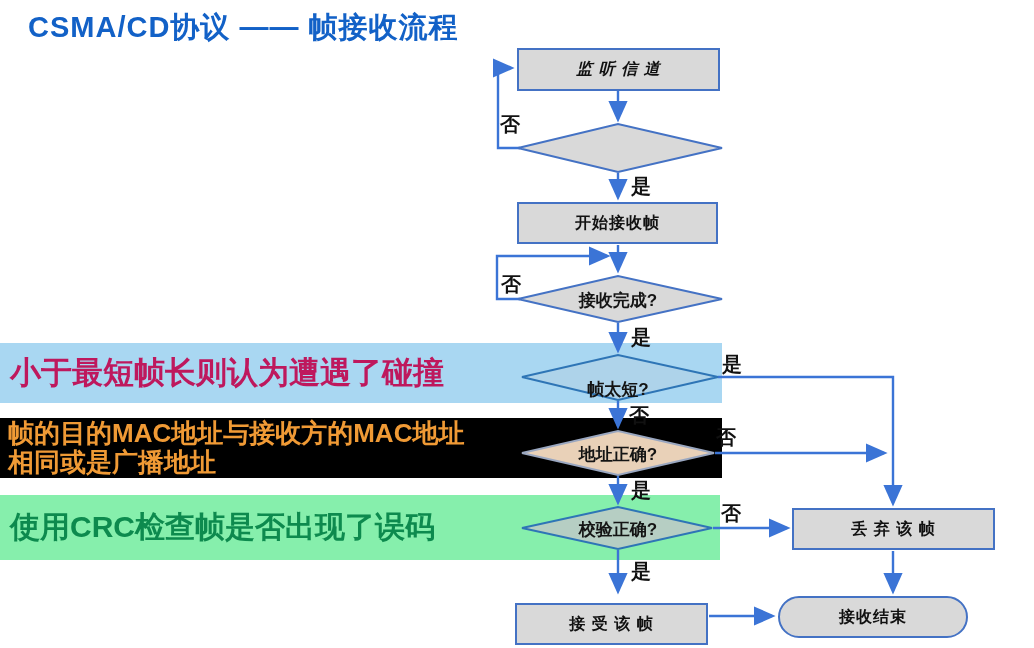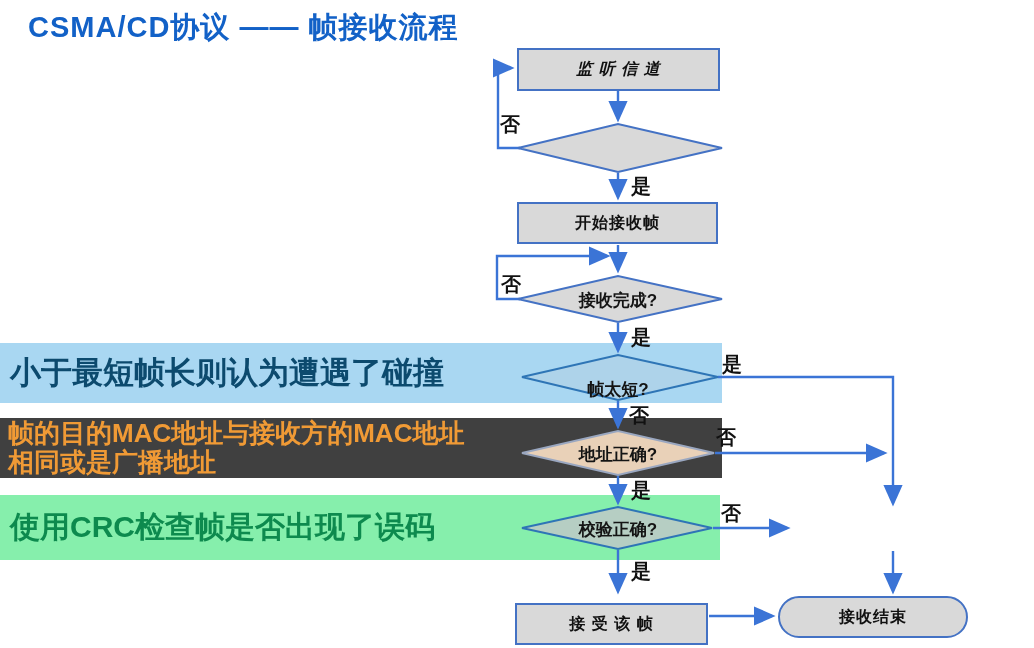--- a/index.html
+++ b/index.html
@@ -7,22 +7,22 @@
     position:relative;width:1034px;height:648px;background:#ffffff;overflow:hidden;
     font-family:"Liberation Sans","DejaVu Sans",sans-serif;
     border-radius:29px;
   }
   .title{
     position:absolute;left:28px;top:8px;margin:0;
     font-size:29px;font-weight:bold;color:#1261c7;letter-spacing:1px;white-space:nowrap;
   }
   .band{position:absolute;left:0;z-index:1;display:flex;flex-direction:column;justify-content:center;}
   .band-blue{top:343px;width:722px;height:60px;background:#a9d7f2;}
-  .band-blue .band-text{font-size:31px;font-weight:bold;color:#0c4a6e;padding-left:10px;white-space:nowrap;}
-  .band-orange{top:418px;width:722px;height:60px;background:#404040;}
+  .band-blue .band-text{font-size:31px;font-weight:bold;color:#be185d;padding-left:10px;white-space:nowrap;}
+  .band-orange{top:418px;width:722px;height:60px;background:#000000;}
   .band-orange .band-text{font-size:26px;font-weight:bold;color:#f09a35;line-height:29px;padding-left:8px;white-space:nowrap;}
   .band-green{top:495px;width:720px;height:65px;background:#86efac;}
   .band-green .band-text{font-size:30px;font-weight:bold;color:#0d8a4e;padding-left:10px;white-space:nowrap;}
   .wires{position:absolute;left:0;top:0;z-index:2;}
   .node{
     position:absolute;z-index:3;display:flex;align-items:center;justify-content:center;
     background:#d9d9d9;border:2px solid #4472c4;box-sizing:border-box;
     font-size:16px;font-weight:bold;color:#111;letter-spacing:1px;white-space:nowrap;
   }
   .node-listen{left:517px;top:48px;width:203px;height:43px;font-style:italic;}
@@ -97,20 +97,21 @@
       <polygon points="518,148 618,124 722,148 618,172" fill="#d9d9d9" stroke="#4472c4"></polygon>
       <polygon points="518,299 618,276 722,299 618,322" fill="#d9d9d9" stroke="#4472c4"></polygon>
       <polygon points="522,377 618,355 718,377 618,400" fill="#aed3ea" stroke="#2e75b6"></polygon>
       <polygon points="522,453 618,431 714,453 618,475" fill="#e9d1b8" stroke="#9aa7c0"></polygon>
       <polygon points="522,528 618,507 712,528 618,549" fill="#b6cec3" stroke="#2e75b6"></polygon>
     </g>
   </svg>
 
   <div class="node node-listen">监 听 信 道</div>
   <div class="node node-start">开始接收帧</div>
+  <div class="node node-discard">丢 弃 该 帧</div>
   <div class="node node-accept">接 受 该 帧</div>
   <div class="node node-end">接收结束</div>
 
   <div class="dlabel dl-done">接收完成?</div>
   <div class="dlabel dl-short">帧太短?</div>
   <div class="dlabel dl-addr">地址正确?</div>
   <div class="dlabel dl-crc">校验正确?</div>
 
   <div class="elabel el-active-no">否</div>
   <div class="elabel el-active-yes">是</div>

